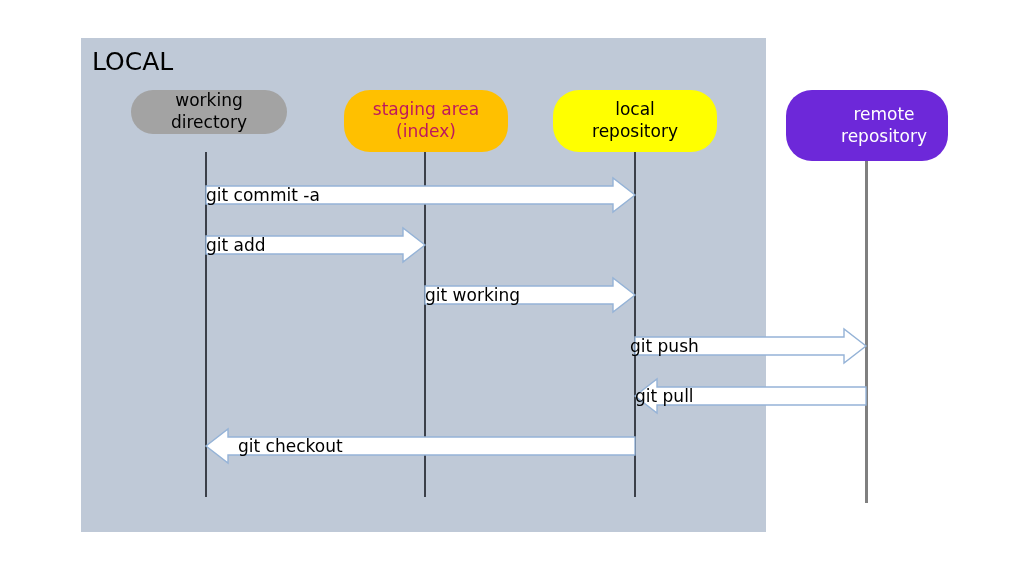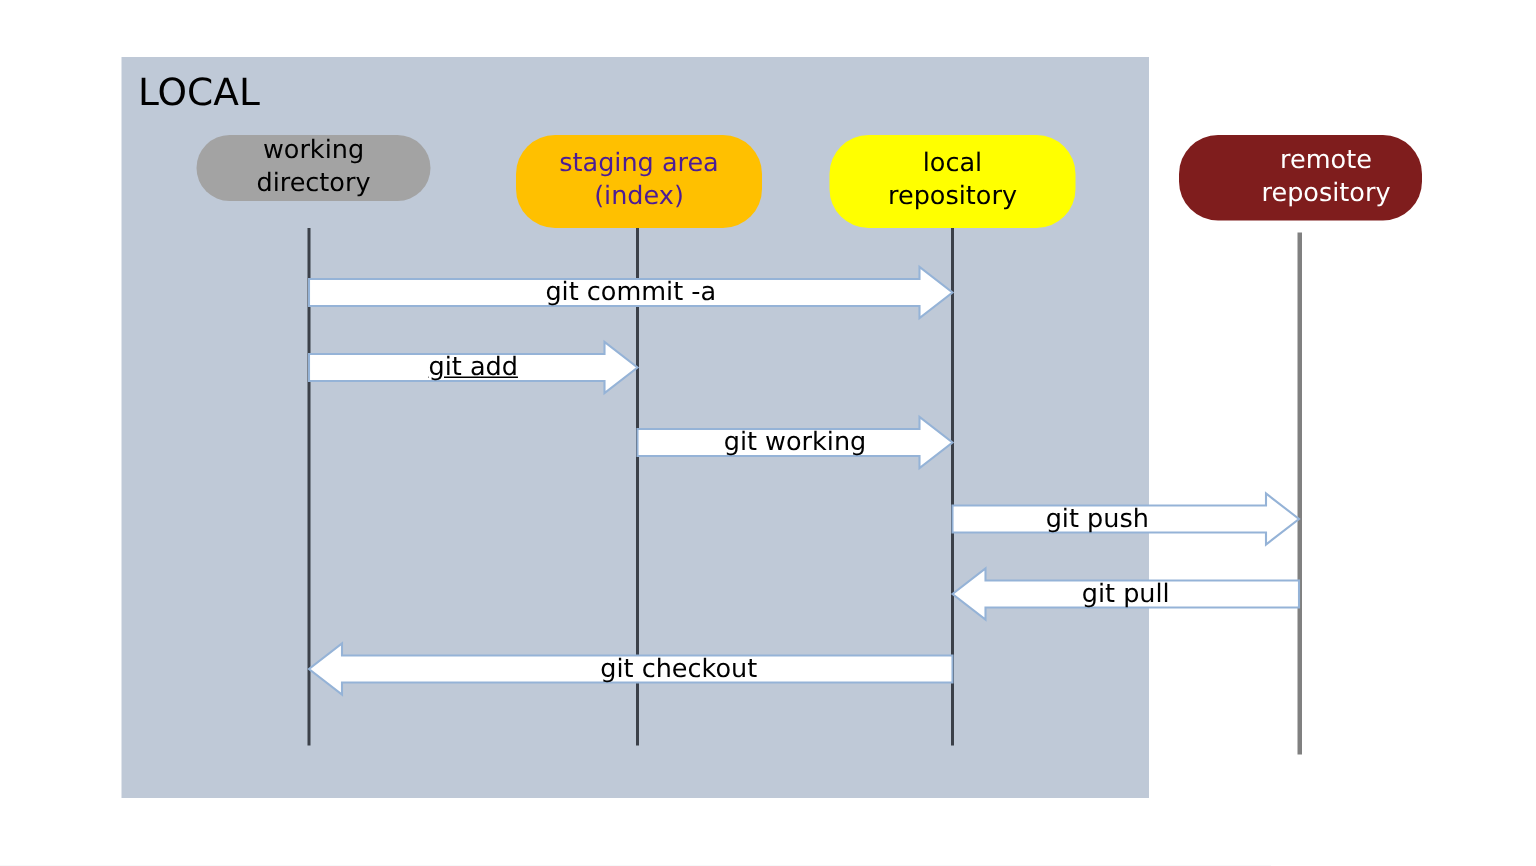--- a/index.html
+++ b/index.html
@@ -79,21 +79,20 @@
   .arrow-shape {
     fill: #ffffff;
     stroke: #95b3d7;
     stroke-width: 1.4;
   }
   .arrow-label {
     position: absolute;
     font-size: 17px;
     color: #000000;
     white-space: nowrap;
-    text-align: center;
     line-height: 18px;
   }
 </style>
 </head>
 <body>
 
 <div id="canvas">
 
   <div class="local-panel"></div>
   <div class="local-label">LOCAL</div>
@@ -102,44 +101,44 @@
       <div class="lifeline" style="left: 205px; top: 152px; height: 345px;"></div>
       <div class="lifeline" style="left: 424px; top: 152px; height: 345px;"></div>
       <div class="lifeline" style="left: 634px; top: 152px; height: 345px;"></div>
       <div class="lifeline remote" style="left: 865px; top: 155px; height: 348px;"></div>
     </div>
   <div id="nodes">
       <div class="node working" style="left: 131px; top: 90px; width: 156px; height: 44px; background: #a3a3a3; color: rgb(0, 0, 0);">
         <span class="node-label">working
 directory</span>
       </div>
-      <div class="node staging" style="left: 344px; top: 90px; width: 164px; height: 62px; background: rgb(255, 192, 0); color: #4c1d95;">
+      <div class="node staging" style="left: 344px; top: 90px; width: 164px; height: 62px; background: rgb(255, 192, 0); color: #be185d;">
         <span class="node-label">staging area
 (index)</span>
       </div>
       <div class="node localrepo" style="left: 553px; top: 90px; width: 164px; height: 62px; background: rgb(255, 255, 0); color: rgb(0, 0, 0);">
         <span class="node-label">local
 repository</span>
       </div>
-      <div class="node remoterepo" style="left: 786px; top: 90px; width: 162px; height: 57px; background: #7f1d1d; color: rgb(255, 255, 255); padding-left: 34px;">
+      <div class="node remoterepo" style="left: 786px; top: 90px; width: 162px; height: 71px; background: #6d28d9; color: rgb(255, 255, 255); padding-left: 34px;">
         <span class="node-label">remote
 repository</span>
       </div>
     </div>
 
   <svg id="arrow-layer" viewBox="0 0 1024 577">
       <polygon points="206,186 613,186 613,178 635,195 613,212 613,204 206,204" class="arrow-shape" fill="#ffffff" stroke="#95b3d7"></polygon>
       <polygon points="206,236 403,236 403,228 425,245 403,262 403,254 206,254" class="arrow-shape" fill="#ffffff" stroke="#95b3d7"></polygon>
       <polygon points="425,286 613,286 613,278 635,295 613,312 613,304 425,304" class="arrow-shape" fill="#ffffff" stroke="#95b3d7"></polygon>
       <polygon points="635,337 844,337 844,329 866,346 844,363 844,355 635,355" class="arrow-shape" fill="#ffffff" stroke="#95b3d7"></polygon>
       <polygon points="866,387 657,387 657,379 635,396 657,413 657,405 866,405" class="arrow-shape" fill="#ffffff" stroke="#95b3d7"></polygon>
       <polygon points="635,437 228,437 228,429 206,446 228,463 228,455 635,455" class="arrow-shape" fill="#ffffff" stroke="#95b3d7"></polygon>
     </svg>
   <div id="arrow-labels">
       <div class="arrow-label" style="left: 206px; width: 429px; top: 186px;">git commit -a</div>
-      <div class="arrow-label" style="left: 206px; width: 219px; top: 236px; text-decoration: underline;">git add</div>
+      <div class="arrow-label" style="left: 206px; width: 219px; top: 236px;">git add</div>
       <div class="arrow-label" style="left: 425px; width: 210px; top: 286px;">git working</div>
-      <div class="arrow-label" style="left: 616px; width: 231px; top: 337px;">git push</div>
+      <div class="arrow-label" style="left: 630px; width: 231px; top: 337px;">git push</div>
       <div class="arrow-label" style="left: 635px; width: 231px; top: 387px;">git pull</div>
       <div class="arrow-label" style="left: 206px; width: 429px; top: 437px; padding-left: 32px;">git checkout</div>
     </div>
 
 </div>
 
 </body></html>

